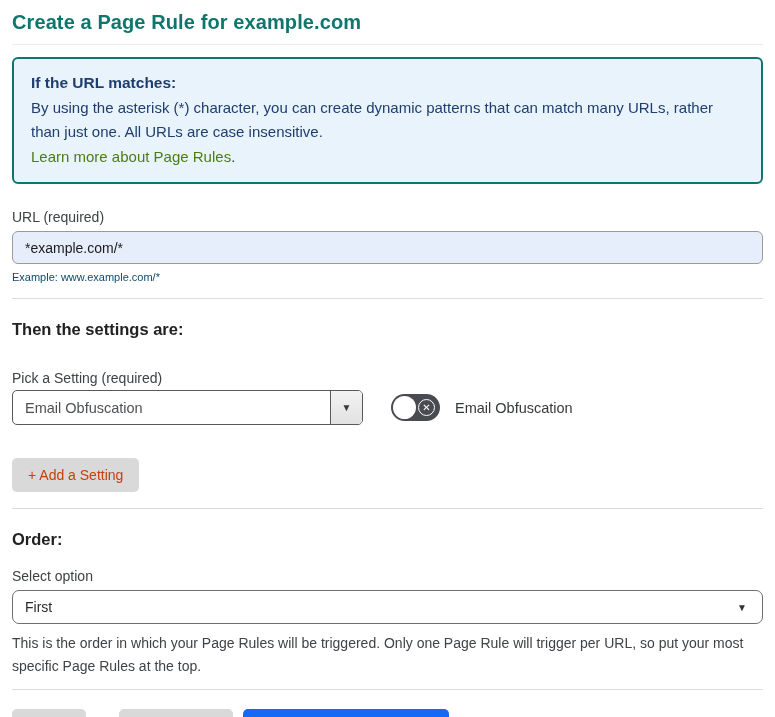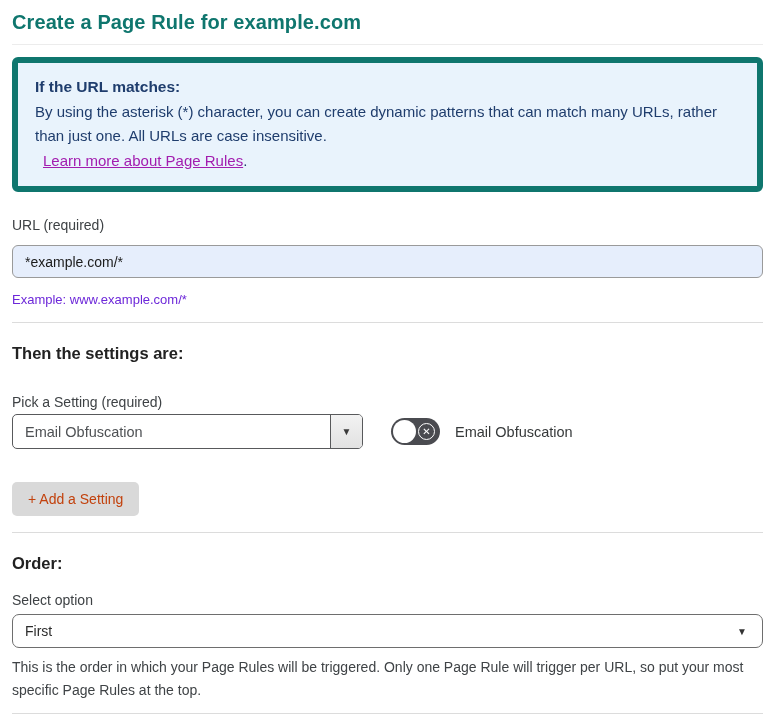--- a/index.html
+++ b/index.html
@@ -13,52 +13,50 @@
   .container { padding: 0 12px; }
 
   
   .page-header { padding: 11px 0 10px; border-bottom: 1px solid #ececec; }
   .page-title { font-size: 20px; font-weight: bold; color: #0f766e; letter-spacing: 0.1px; }
 
   
   .callout {
     margin-top: 12px;
     background: #e9f3fc;
-    border: 6px solid #0f766e;
+    border: 2px solid #0f766e;
     border-radius: 6px;
     padding: 12px 17px 13px;
     color: #1f3d6d;
     font-size: 15px;
     line-height: 24.5px;
   }
   .callout-heading { font-weight: bold; font-size: 15.5px; }
   .callout a {
-    color: #a21caf;
-    text-decoration: underline;
-    cursor: pointer;
-    margin-left: 8px;
+    color: #4d7c0f;
+    cursor: pointer;
   }
 
   
   .field-label { margin-top: 25px; font-size: 14px; color: #3e4245; }
   .url-input {
     display: block;
-    margin-top: 12px;
+    margin-top: 6px;
     width: 100%;
     height: 33px;
     background: #e6eefc;
     border: 1px solid #9a9a9a;
     border-radius: 6px;
     padding: 0 12px;
     font-size: 14px;
     color: #1b1b1b;
     font-family: inherit;
     outline: none;
   }
-  .example-text { margin-top: 14px; font-size: 13px; color: #6d28d9; }
+  .example-text { margin-top: 7px; font-size: 11px; color: #0c4a6e; }
 
   .divider { border: none; border-top: 1px solid #dcdcdc; margin-top: 15px; }
 
   .section-heading { margin-top: 21px; font-size: 16.5px; font-weight: bold; color: #222; }
 
   
   .setting-row { display: flex; align-items: center; margin-top: 4px; }
   .setting-select {
     width: 351px; height: 35px;
     border: 1px solid #58595b;

